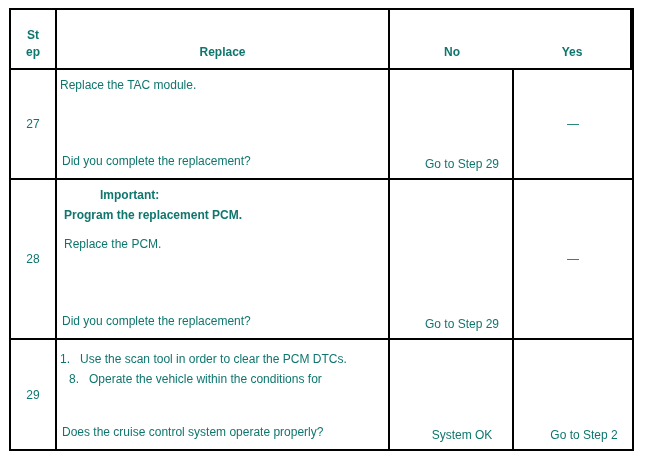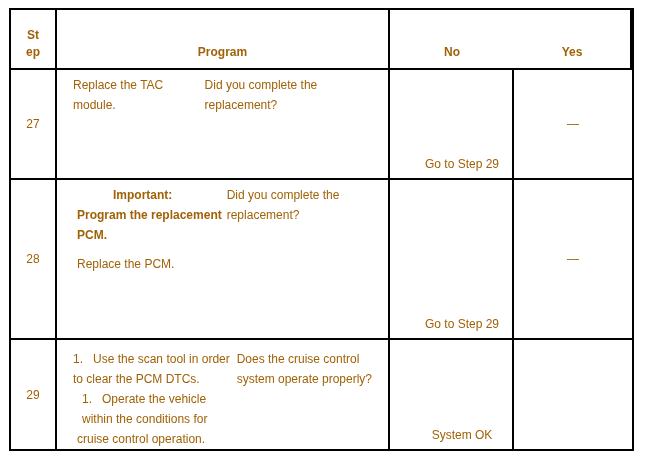--- a/index.html
+++ b/index.html
@@ -9,21 +9,21 @@
   }
   * { box-sizing: border-box; }
 
   .page {
     position: relative;
     width: 524px;
     height: 458px;
     background: #ffffff;
     font-family: "Liberation Sans", sans-serif;
     font-size: 12px;
-    color: #a16207;
+    color: #0f766e;
   }
 
   .dtc-table {
     position: absolute;
     left: 9px;
     top: 8px;
     width: 625px;
     height: 443px;
     border: 2px solid #000000;
     display: grid;
@@ -55,22 +55,23 @@
   
   .step-cell {
     display: flex;
     align-items: center;
     justify-content: center;
   }
 
   
   .action-cell {
     display: flex;
+    flex-direction: column;
     justify-content: space-between;
-    padding: 5px 4px 7px 16px;
+    padding: 5px 4px 7px 3px;
     line-height: 20px;
   }
   .action-cell .question { padding-left: 2px; }
   .bold-line { font-weight: bold; margin-left: 40px; }
   .indent-4 { margin-left: 4px; }
   .indent-9 { margin-left: 9px; }
   .gap-above { margin-top: 9px; }
   .pre { white-space: pre-wrap; }
 
   
@@ -90,21 +91,21 @@
   }
 </style>
 </head>
 <body>
 
 <div class="page">
   <div class="dtc-table">
 
     <div class="cell th th-step">St
 ep</div>
-    <div class="cell th">Program</div>
+    <div class="cell th">Replace</div>
     <div class="cell th last-col">No</div>
     <div class="cell th">Yes</div>
 
     <div class="cell step-cell">27</div>
     <div class="cell action-cell">
       <span>Replace the TAC module.</span>
       <span class="question">Did you complete the replacement?</span>
     </div>
     <div class="cell result-bottom">Go to Step 29</div>
     <div class="cell result-middle last-col">—</div>
@@ -118,21 +119,21 @@
       </div>
       <span class="question">Did you complete the replacement?</span>
     </div>
     <div class="cell result-bottom">Go to Step 29</div>
     <div class="cell result-middle last-col">—</div>
 
     <div class="cell step-cell last-row">29</div>
     <div class="cell action-cell last-row" style="padding-top:9px;">
       <div>
         <div class="pre">1.   Use the scan tool in order to clear the PCM DTCs.</div>
-        <div class="pre indent-9">1.   Operate the vehicle within the conditions for</div>
-        <div class="indent-4">cruise control operation.</div>
+        <div class="pre indent-9">8.   Operate the vehicle within the conditions for</div>
       </div>
       <span class="question">Does the cruise control system operate properly?</span>
     </div>
     <div class="cell result-bottom last-row">System OK</div>
+    <div class="cell result-bottom last-col last-row">Go to Step 2</div>
 
   </div>
 </div>
 
 </body></html>

